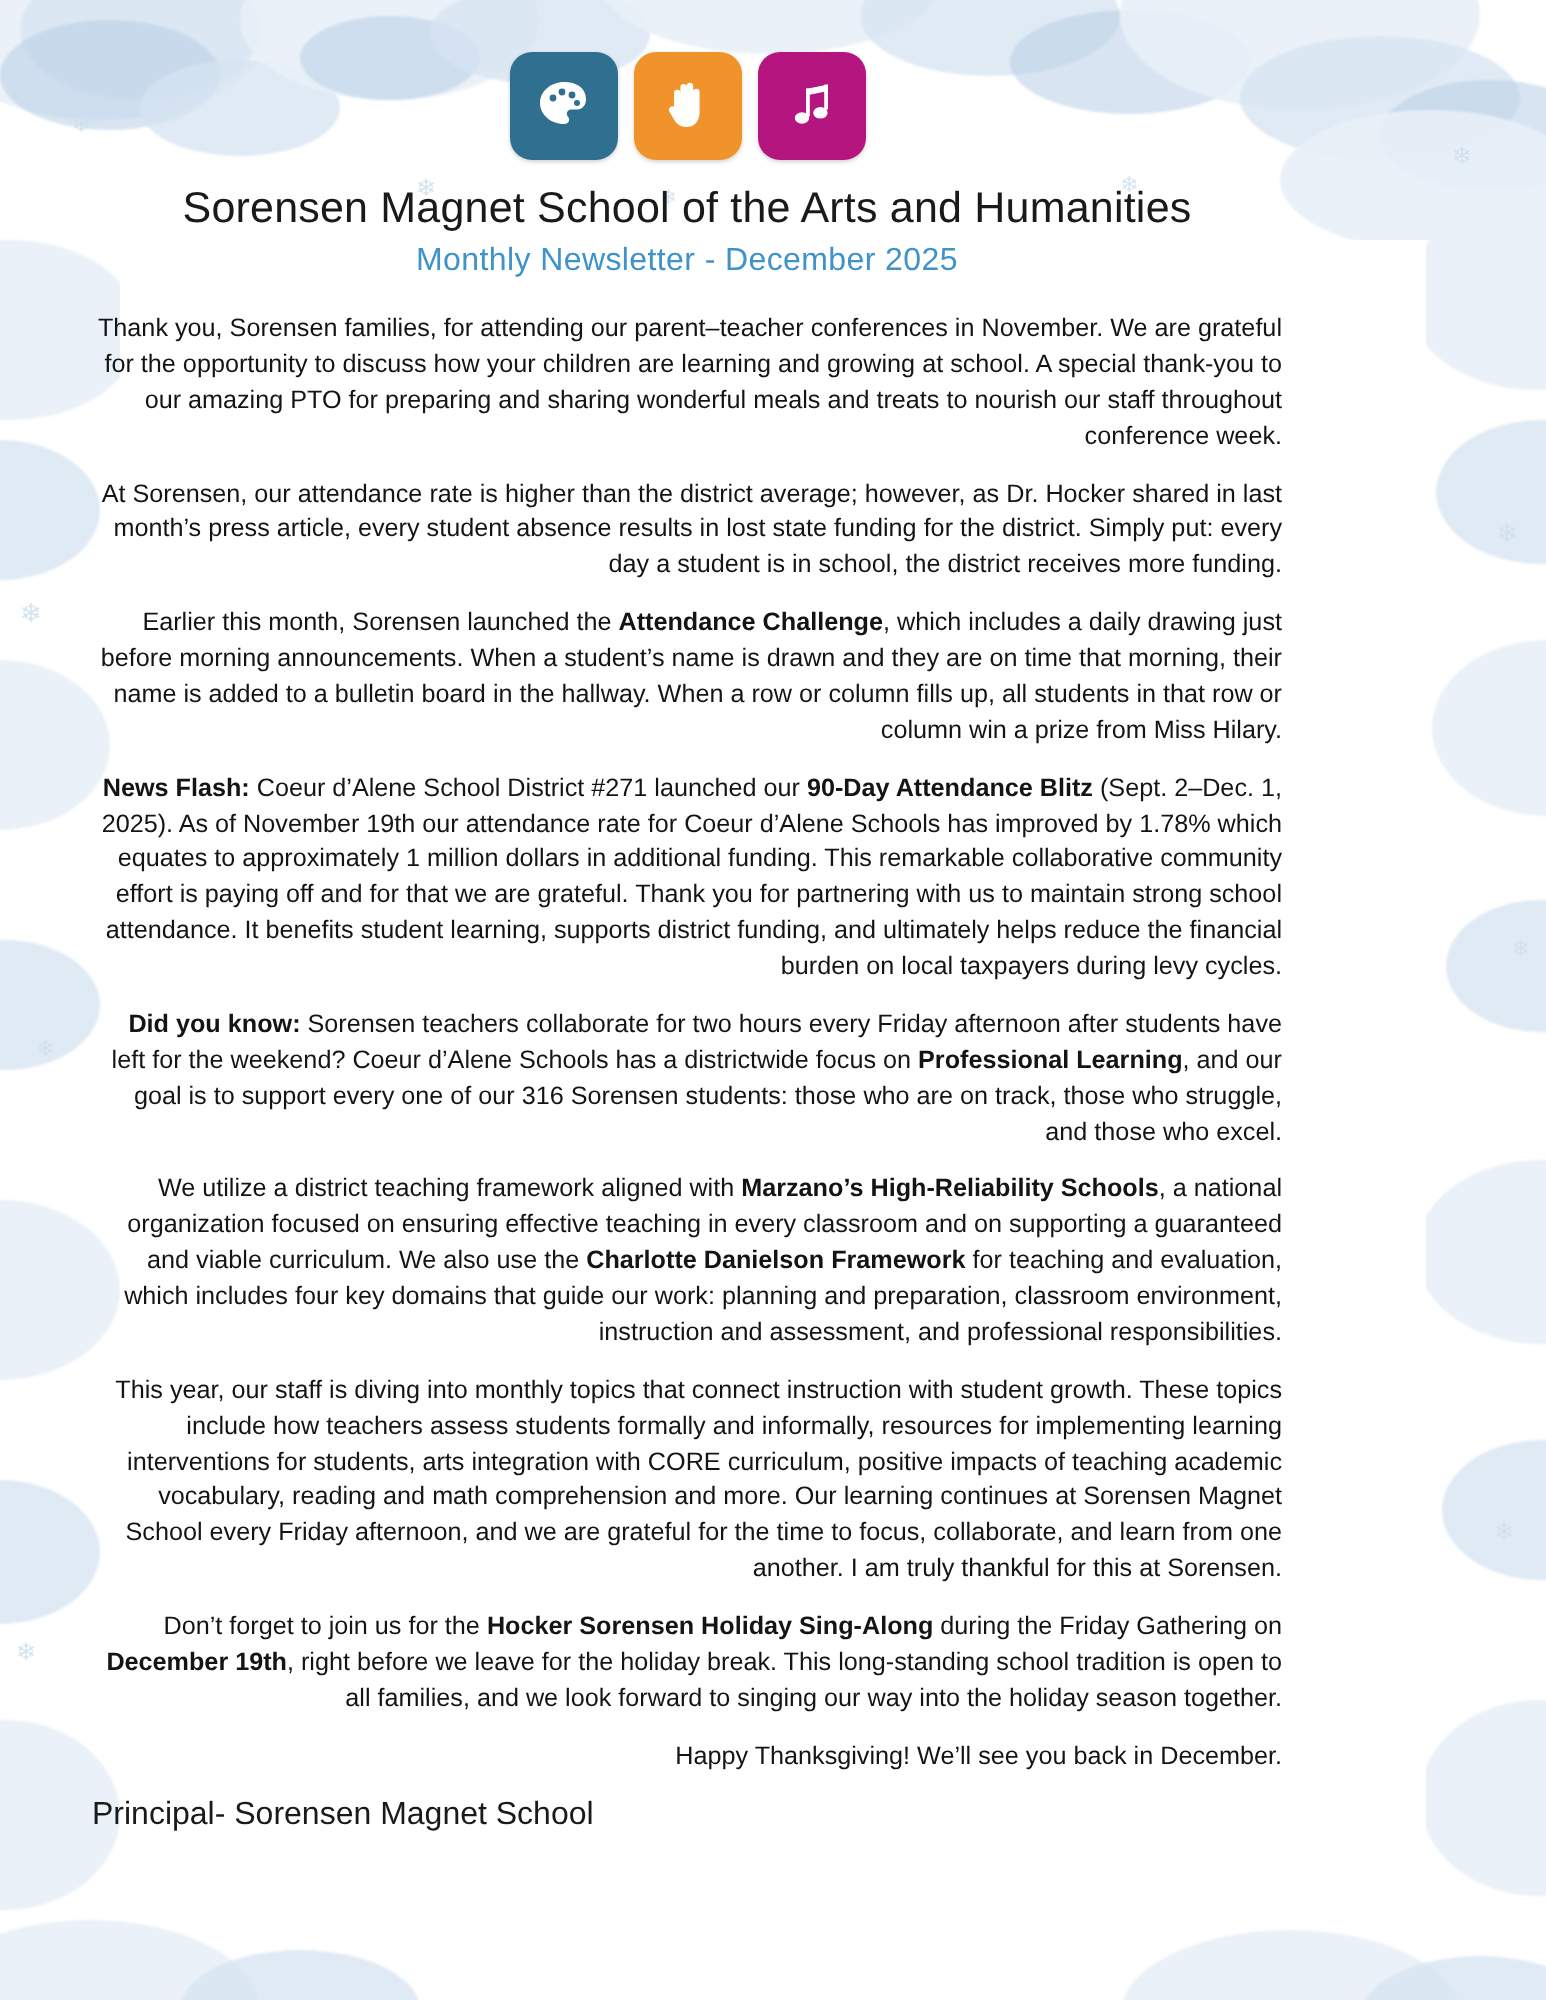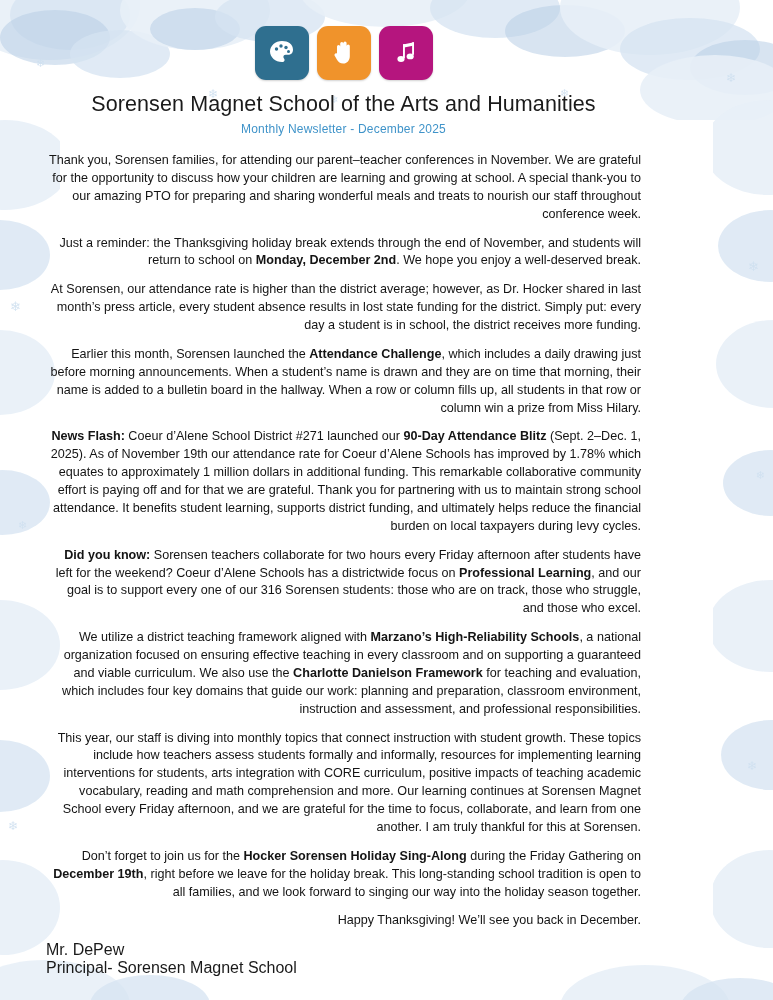--- a/index.html
+++ b/index.html
@@ -95,21 +95,21 @@
   h1.school-name {
     text-align: center;
     font-size: 21.5px;
     font-weight: 400;
     margin: 12px 0 0 0;
     color: #1a1a1a;
     letter-spacing: .1px;
   }
   .subtitle {
     text-align: center;
-    font-size: 12px;
+    font-size: 16px;
     margin: 5px 0 0 0;
     color: #3f93c9;
     letter-spacing: .2px;
   }
 
   .body-copy {
     margin-top: 16px;
   }
   .body-copy p {
     font-size: 12.6px;
@@ -208,29 +208,27 @@
         <ellipse cx="20.2" cy="19.4" rx="3.6" ry="2.9" fill="#ffffff"></ellipse>
       </svg>
     </div>
   </div>
 
   <h1 class="school-name">Sorensen Magnet School of the Arts and Humanities</h1>
   <div class="subtitle">Monthly Newsletter - December 2025</div>
 
   <div class="body-copy">
       <p><span>Thank you, Sorensen families, for attending our parent–teacher conferences in November. We are grateful for the opportunity to discuss how your children are learning and growing at school. A special thank-you to our amazing PTO for preparing and sharing wonderful meals and treats to nourish our staff throughout conference week.</span></p>
-      <p><span>Just a reminder: the Thanksgiving holiday break extends through the end of November, and students will return to school on </span><b>Monday, December 2nd</b><span>. We hope you enjoy a well-deserved break.</span></p>
       <p><span>At Sorensen, our attendance rate is higher than the district average; however, as Dr. Hocker shared in last month’s press article, every student absence results in lost state funding for the district. Simply put: every day a student is in school, the district receives more funding.</span></p>
       <p><span>Earlier this month, Sorensen launched the </span><b>Attendance Challenge</b><span>, which includes a daily drawing just before morning announcements. When a student’s name is drawn and they are on time that morning, their name is added to a bulletin board in the hallway. When a row or column fills up, all students in that row or column win a prize from Miss Hilary.</span></p>
       <p><b>News Flash:</b><span> Coeur d’Alene School District #271 launched our </span><b>90-Day Attendance Blitz</b><span> (Sept. 2–Dec. 1, 2025). As of November 19th our attendance rate for Coeur d’Alene Schools has improved by 1.78% which equates to approximately 1 million dollars in additional funding. This remarkable collaborative community effort is paying off and for that we are grateful. Thank you for partnering with us to maintain strong school attendance. It benefits student learning, supports district funding, and ultimately helps reduce the financial burden on local taxpayers during levy cycles.</span></p>
       <p><b>Did you know:</b><span> Sorensen teachers collaborate for two hours every Friday afternoon after students have left for the weekend? Coeur d’Alene Schools has a districtwide focus on </span><b>Professional Learning</b><span>, and our goal is to support every one of our 316 Sorensen students: those who are on track, those who struggle, and those who excel.</span></p>
       <p><span>We utilize a district teaching framework aligned with </span><b>Marzano’s High-Reliability Schools</b><span>, a national organization focused on ensuring effective teaching in every classroom and on supporting a guaranteed and viable curriculum. We also use the </span><b>Charlotte Danielson Framework</b><span> for teaching and evaluation, which includes four key domains that guide our work: planning and preparation, classroom environment, instruction and assessment, and professional responsibilities.</span></p>
       <p><span>This year, our staff is diving into monthly topics that connect instruction with student growth. These topics include how teachers assess students formally and informally, resources for implementing learning interventions for students, arts integration with CORE curriculum, positive impacts of teaching academic vocabulary, reading and math comprehension and more. Our learning continues at Sorensen Magnet School every Friday afternoon, and we are grateful for the time to focus, collaborate, and learn from one another. I am truly thankful for this at Sorensen.</span></p>
       <p><span>Don’t forget to join us for the </span><b>Hocker Sorensen Holiday Sing-Along</b><span> during the Friday Gathering on </span><b>December 19th</b><span>, right before we leave for the holiday break. This long-standing school tradition is open to all families, and we look forward to singing our way into the holiday season together.</span></p>
       <p><span>Happy Thanksgiving! We’ll see you back in December.</span></p>
     </div>
 
   <div class="sign-off">
-    <p>Mr. DePew</p>
     <p>Principal- Sorensen Magnet School</p>
   </div>
 
 </div>
 
 </body></html>

